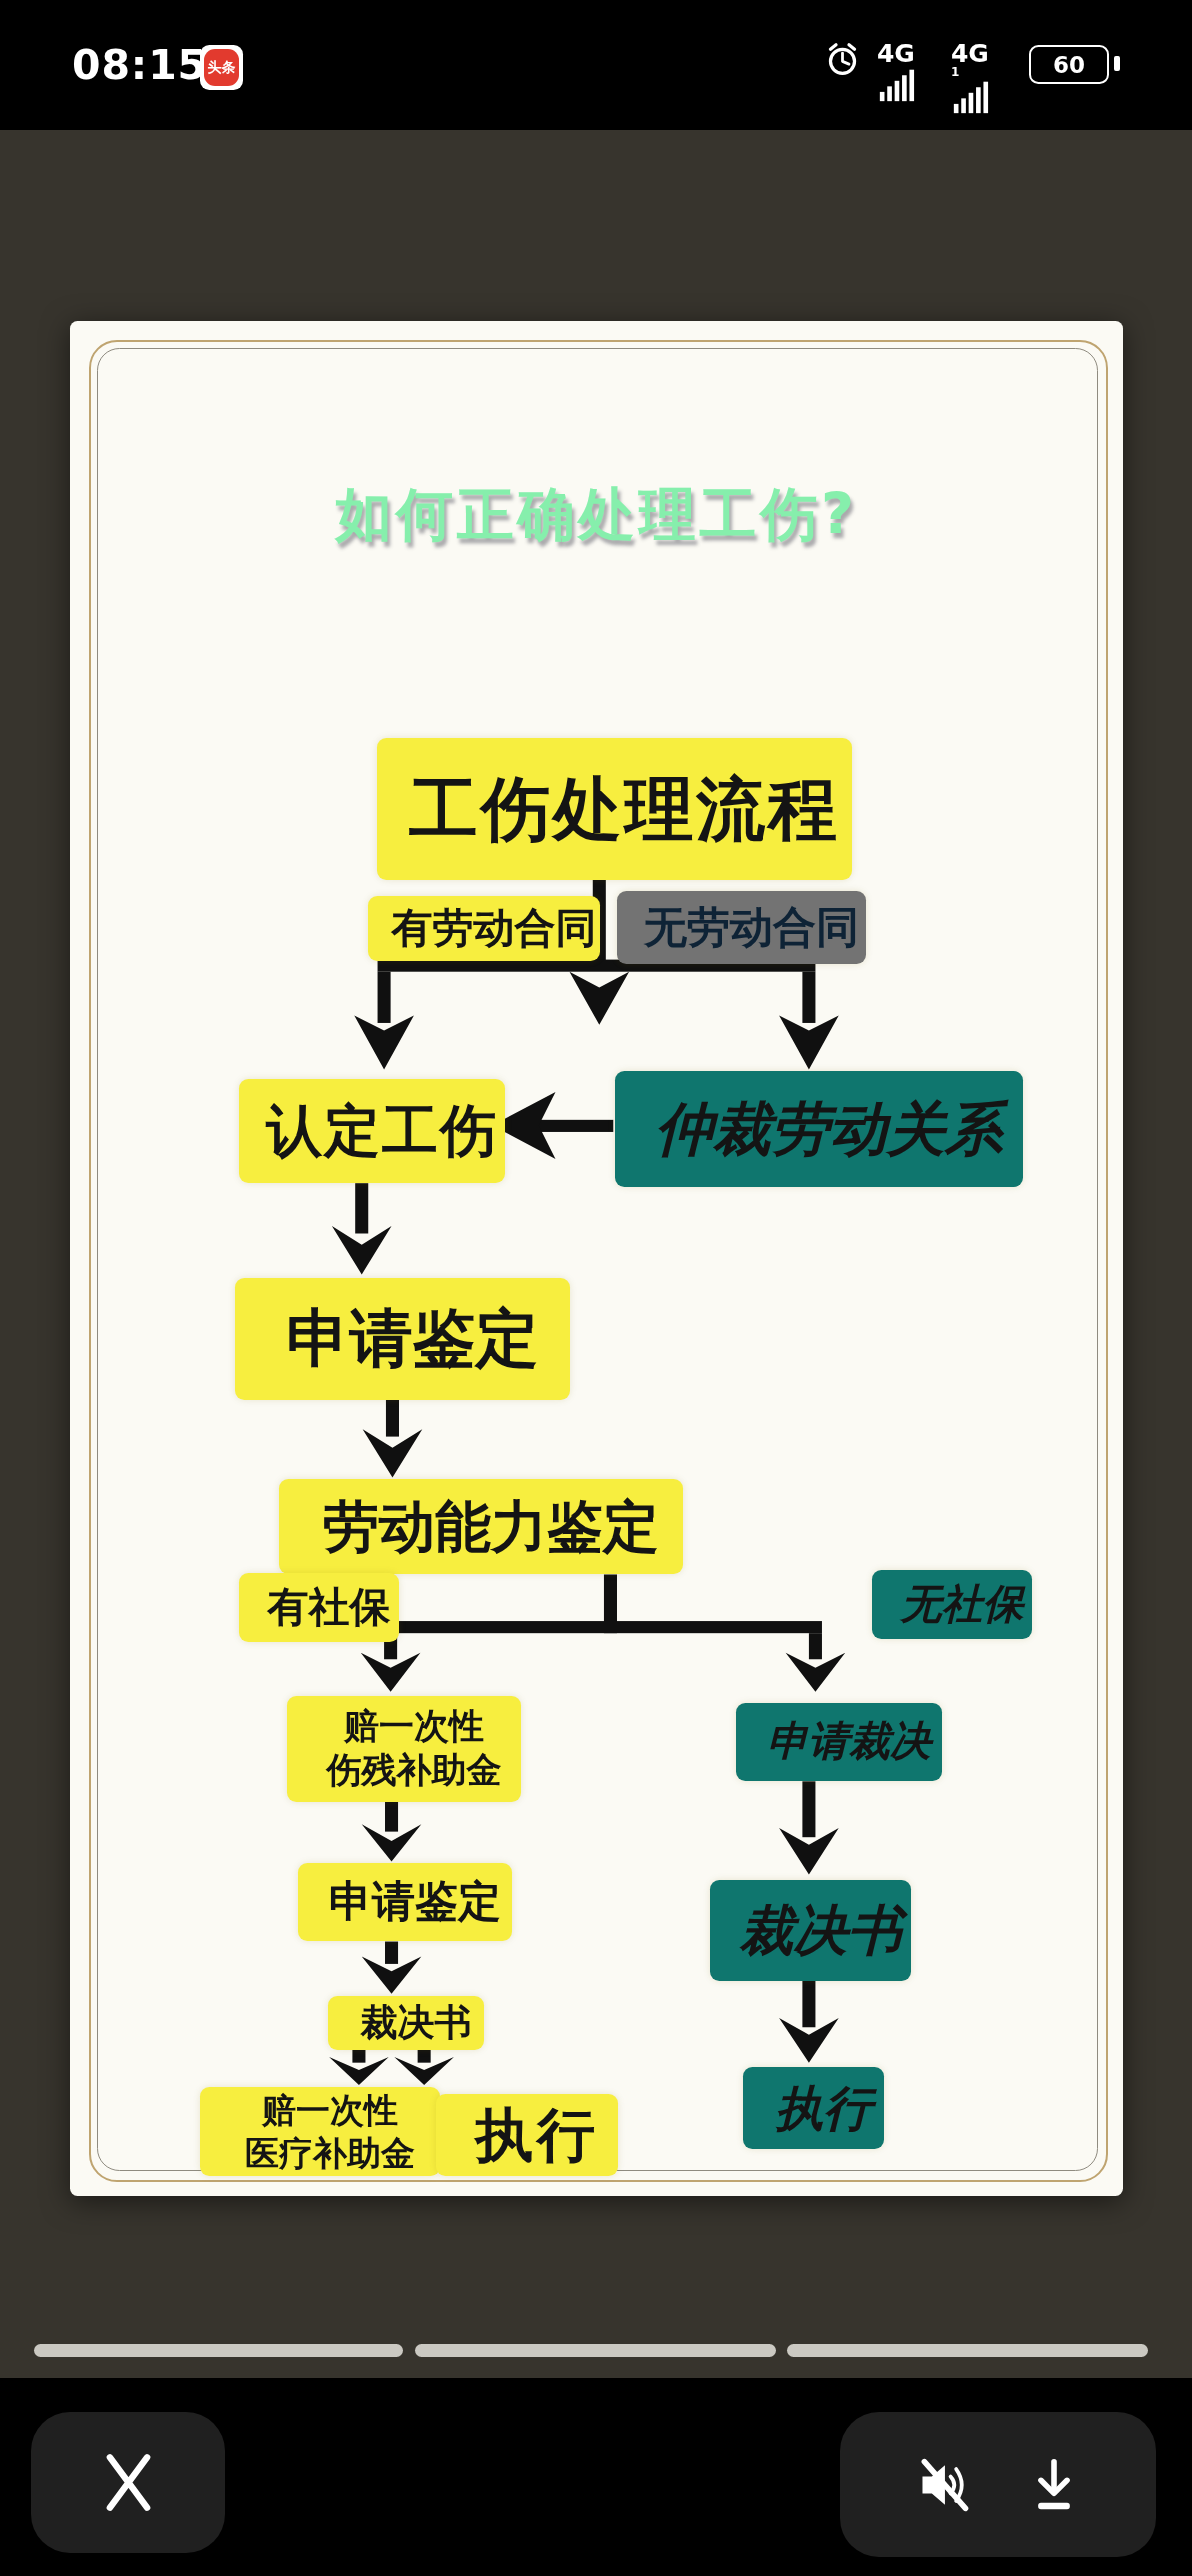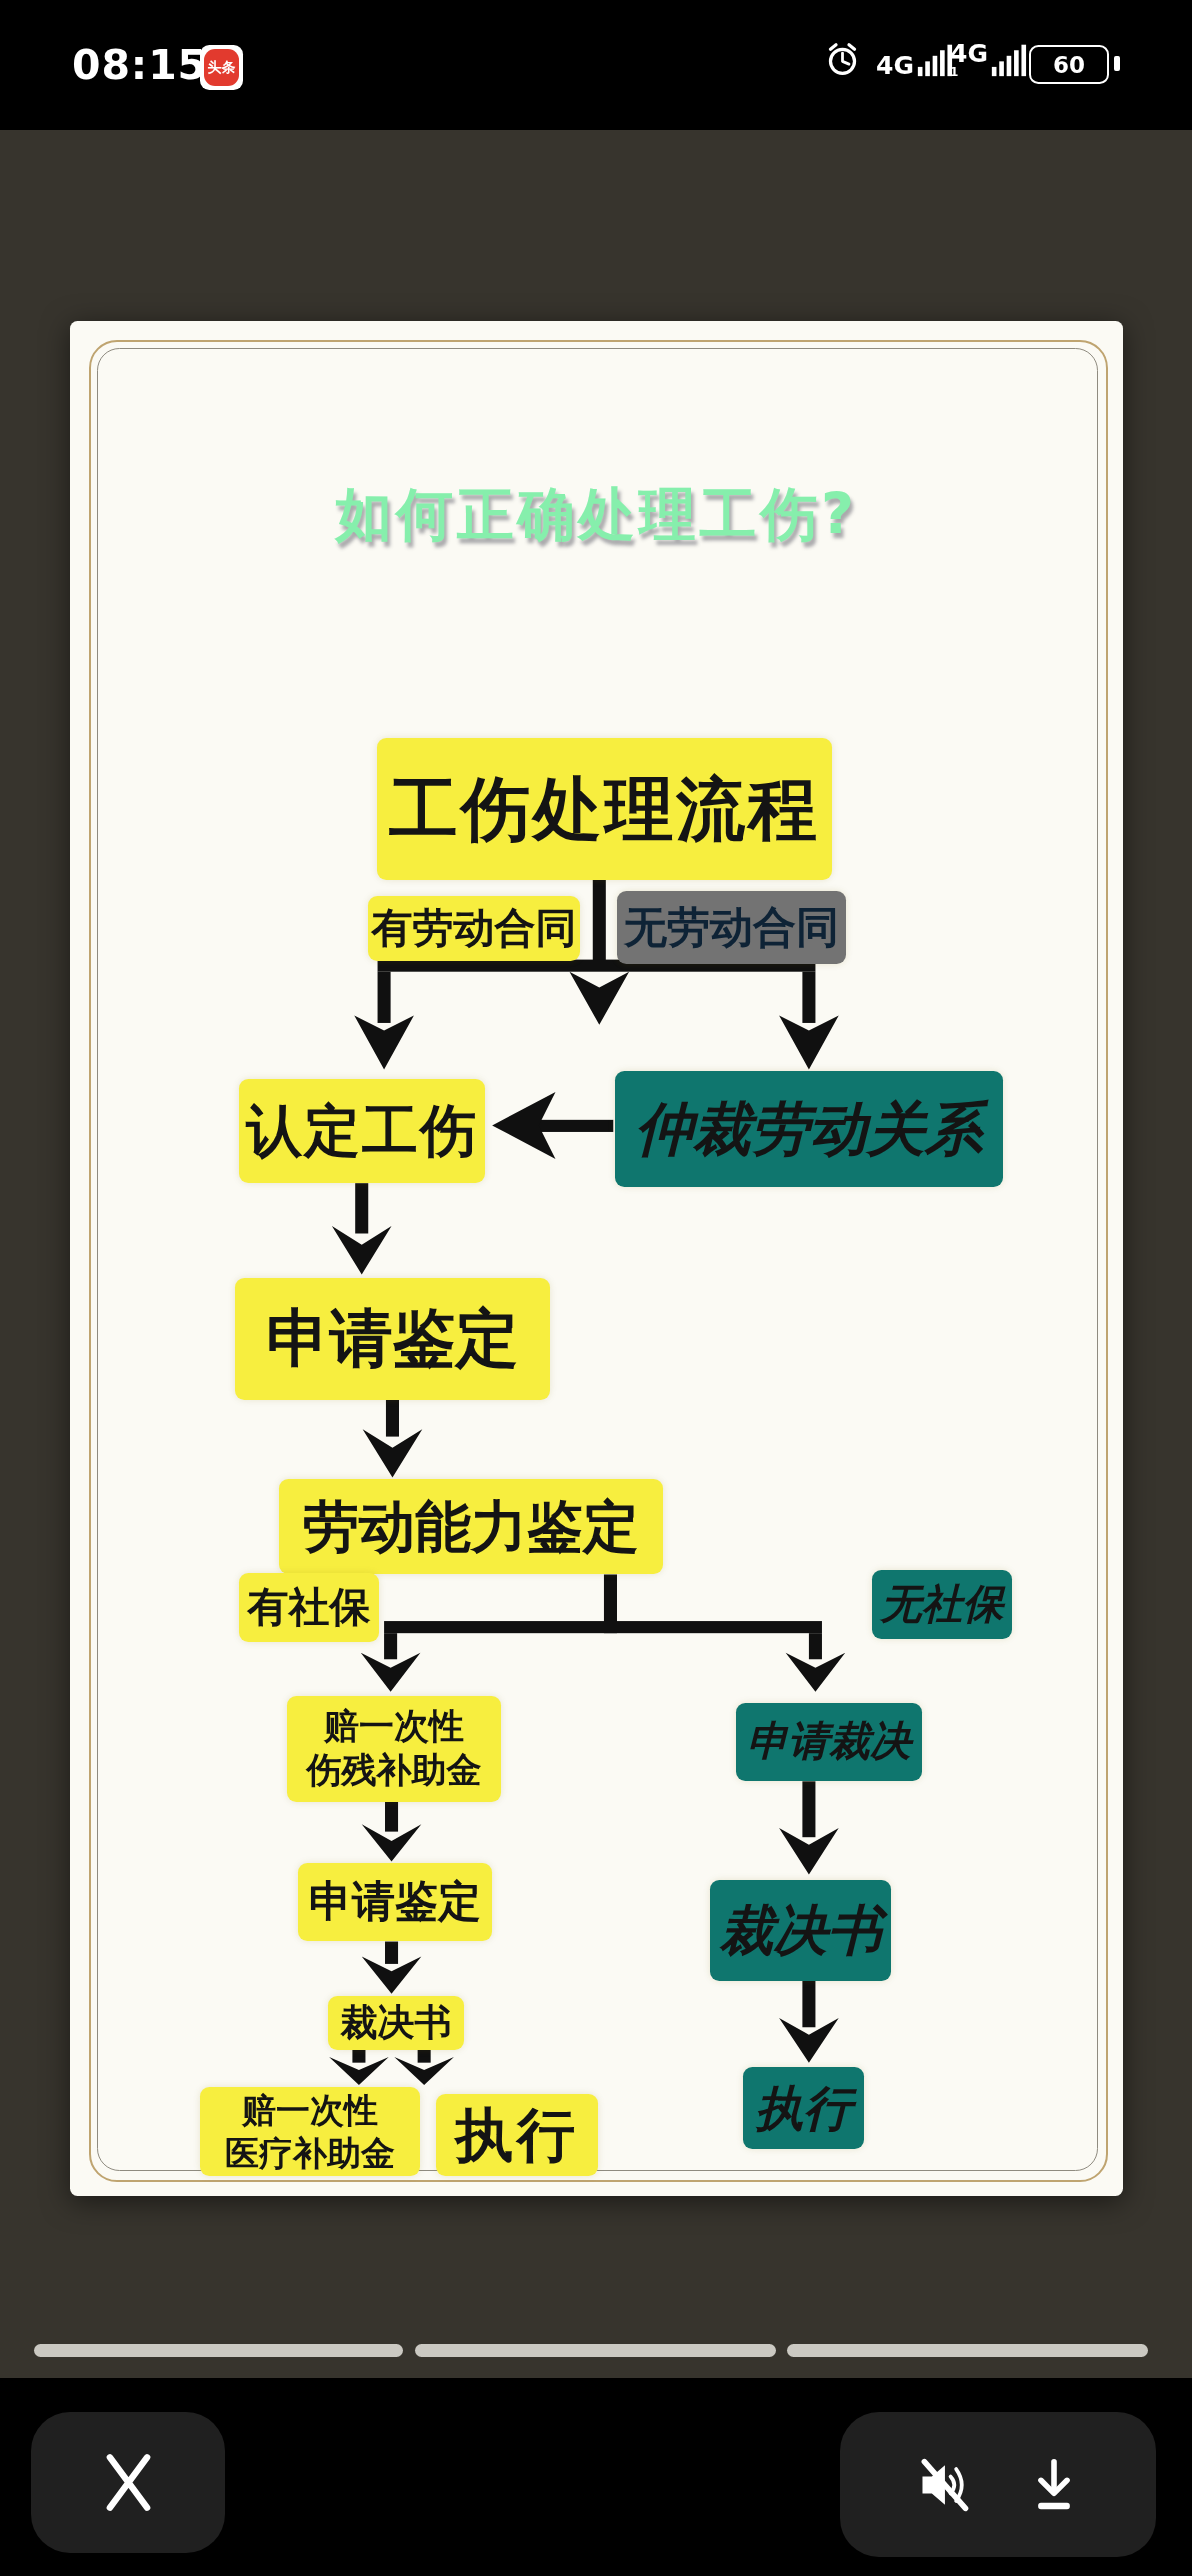--- a/index.html
+++ b/index.html
@@ -11,21 +11,21 @@
   #bg-mid{left:0;top:130px;width:1193px;height:2248px;background:#37342d;}
   #bg-top{left:0;top:0;width:1193px;height:130px;background:#000;}
   #bg-bottom{left:0;top:2378px;width:1193px;height:198px;background:#000;}
 
   
   #status-time{left:72px;top:41px;color:#fff;font-size:41px;font-weight:bold;letter-spacing:0.9px;}
   #app-badge{left:200px;top:45px;width:43px;height:45px;background:#fff;border-radius:9.3px;
              display:flex;align-items:center;justify-content:center;}
   #app-badge-inner{width:35px;height:37px;background:#e23a2e;border-radius:11px;color:#fff;
              font-size:14px;font-weight:bold;display:flex;align-items:center;justify-content:center;}
-  .sbicon{display:flex;align-items:flex-end;color:#fff;}
+  .sbicon{display:flex;align-items:flex-end;color:#fff;flex-direction:column;}
   #alarm-wrap{left:824px;top:41px;}
   #sim1{left:876px;top:41px;}
   #sim2{left:950px;top:41px;}
   .sim-label{color:#fff;font-size:25px;font-weight:bold;line-height:1;}
   .sim-sub{color:#fff;font-size:12px;font-weight:bold;line-height:1;}
   #battery{left:1029px;top:45px;width:76px;height:35px;border:2.8px solid #fff;border-radius:9.3px;
            display:flex;align-items:center;justify-content:center;color:#fff;font-size:23px;font-weight:bold;}
   #battery-nub{left:1114px;top:56px;width:5.6px;height:15px;background:#fff;border-radius:1.9px;}
 
   
@@ -34,21 +34,21 @@
   #frame-outer{left:89px;top:340px;width:1015px;height:1838px;border:2.3px solid #bfa470;border-radius:28px;}
   #frame-inner{left:97px;top:348px;width:999px;height:1821px;border:1.4px solid #8f8b80;border-radius:22.4px;}
 
   #poster-title{left:70px;top:477px;width:1053px;text-align:center;color:#86efac;
     font-size:57px;font-weight:900;letter-spacing:3.7px;
     text-shadow:2.8px 4.7px 3.7px rgba(70,70,85,.45);}
 
   
   .node{position:absolute;display:flex;flex-direction:column;align-items:center;justify-content:center;
         color:#141414;font-weight:900;border-radius:9.3px;text-align:center;line-height:1.25;
-        box-shadow:0 0 7.5px rgba(120,110,0,.15);}
+        box-shadow:0 0 7.5px rgba(120,110,0,.15);padding-left:20px;}
   .yellow{background:#f7ee3f;}
   .cyan{background:#0f766e;font-style:italic;}
   .blue{background:#737373;color:#0e2336;}
 
   #b1{left:377px;top:738px;width:455px;height:142px;font-size:69px;letter-spacing:2.8px;}
   #l1{left:368px;top:896px;width:212px;height:65px;font-size:41px;}
   #l2{left:617px;top:891px;width:229px;height:73px;font-size:43px;}
   #b2{left:239px;top:1079px;width:246px;height:104px;font-size:56px;letter-spacing:1.9px;}
   #b3{left:615px;top:1071px;width:388px;height:116px;font-size:58px;}
   #b4{left:235px;top:1278px;width:315px;height:122px;font-size:63px;}

